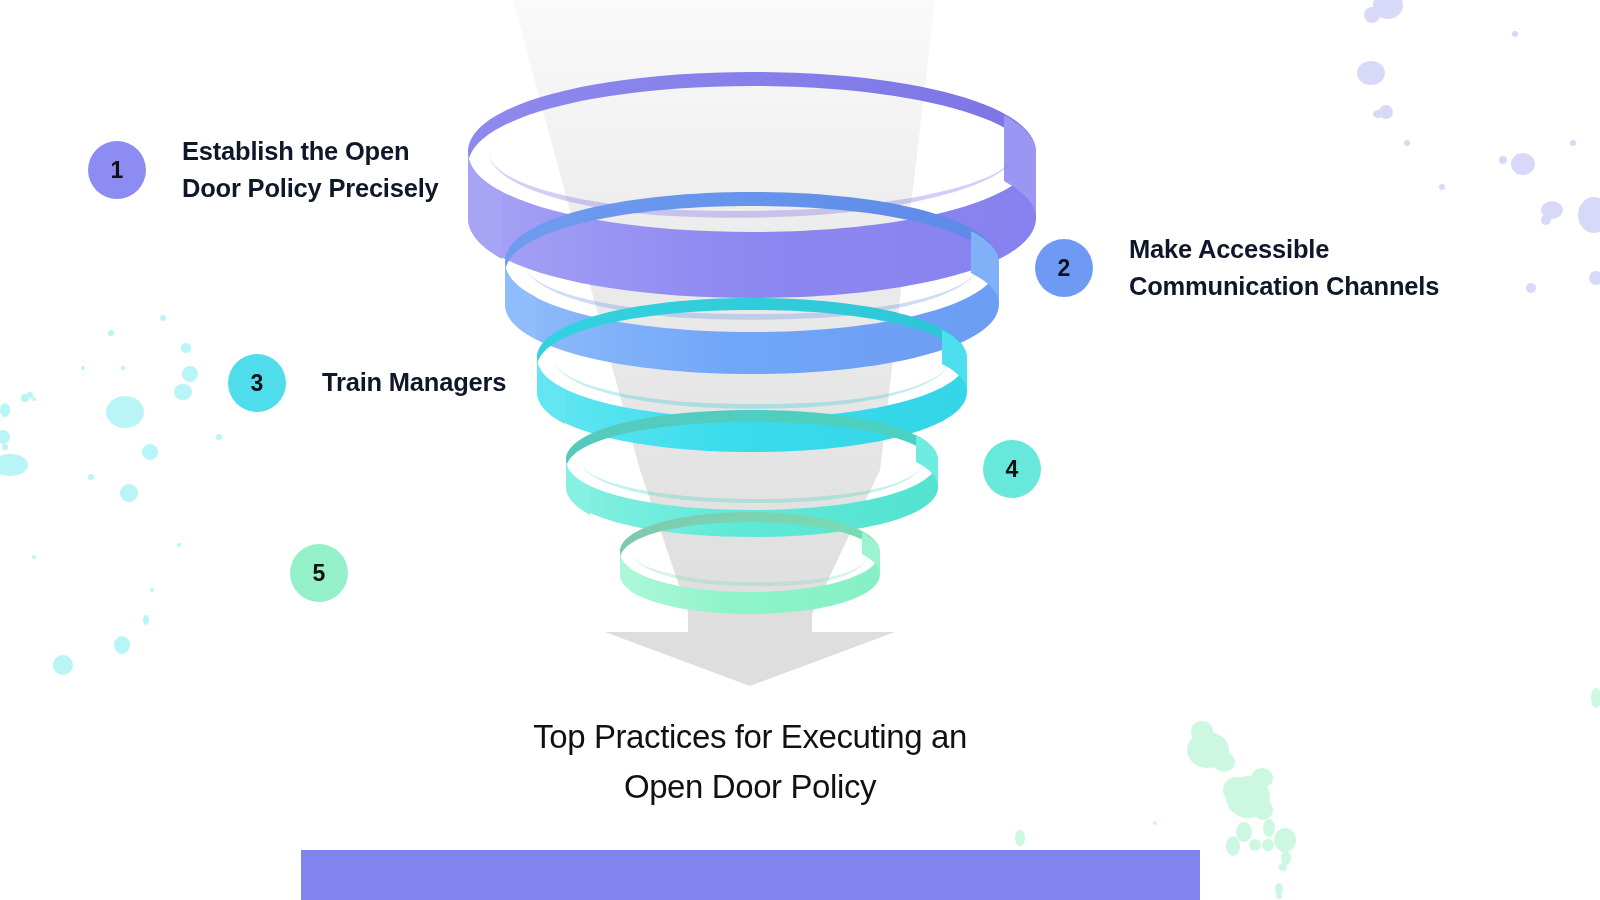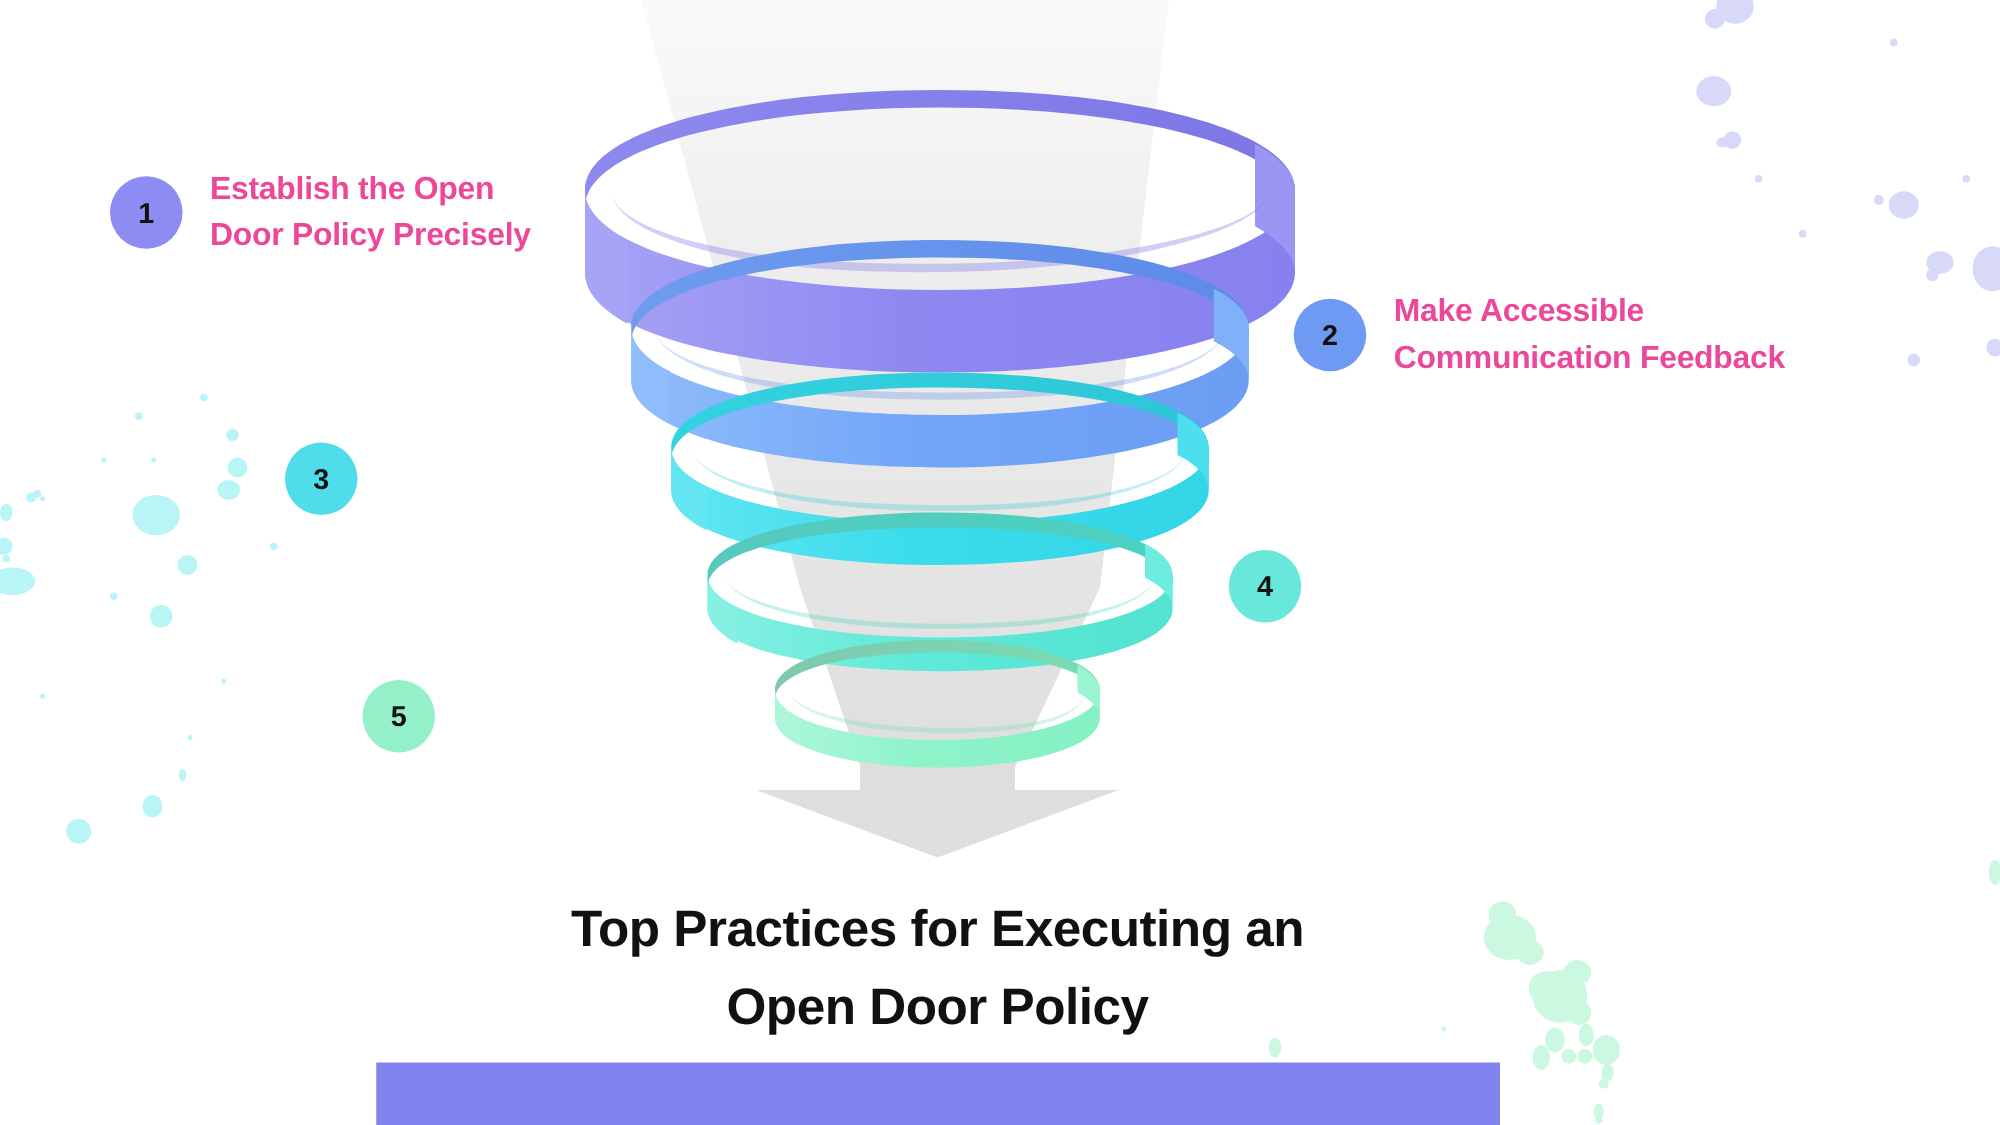--- a/index.html
+++ b/index.html
@@ -55,44 +55,45 @@
     align-items: center;
     justify-content: center;
     font-size: 23px;
     font-weight: bold;
     color: #111111;
     letter-spacing: 0.2px;
   }
   .step-label {
     font-size: 25.5px;
     font-weight: bold;
-    color: #ec4899;
+    color: #0f172a;
     line-height: 1.46;
     letter-spacing: -0.2px;
     white-space: pre-line;
+    margin-left: 14px;
   }
 
   .step-1 { left: 88px;   top: 133px; }
   .step-2 { left: 1035px; top: 231px; }
   .step-3 { left: 228px;  top: 354px; }
   .step-4 { left: 983px;  top: 440px; }
   .step-5 { left: 290px;  top: 544px; }
 
   .step-2 .step-label,
   .step-4 .step-label { }
 
   
   .page-title {
     position: absolute;
     left: 300px;
     top: 712px;
     width: 900px;
     text-align: center;
-    font-size: 41px;
-    font-weight: bold;
+    font-size: 33px;
+    font-weight: normal;
     color: #111111;
     line-height: 1.52;
     letter-spacing: -0.4px;
     white-space: pre-line;
   }
 
   
   .accent-bar {
     position: absolute;
     left: 301px;
@@ -368,25 +369,26 @@
 
   <div class="step step-1">
     <div class="step-badge" style="background:#8c8cf2">1</div>
     <div class="step-label">Establish the Open
 Door Policy Precisely</div>
   </div>
 
   <div class="step step-2">
     <div class="step-badge" style="background:#6e9af4">2</div>
     <div class="step-label">Make Accessible
-Communication Feedback</div>
+Communication Channels</div>
   </div>
 
   <div class="step step-3">
     <div class="step-badge" style="background:#4fdceb">3</div>
+    <div class="step-label">Train Managers</div>
   </div>
 
   <div class="step step-4">
     <div class="step-badge" style="background:#68e8da">4</div>
   </div>
 
   <div class="step step-5">
     <div class="step-badge" style="background:#93f0c8">5</div>
   </div>
 

